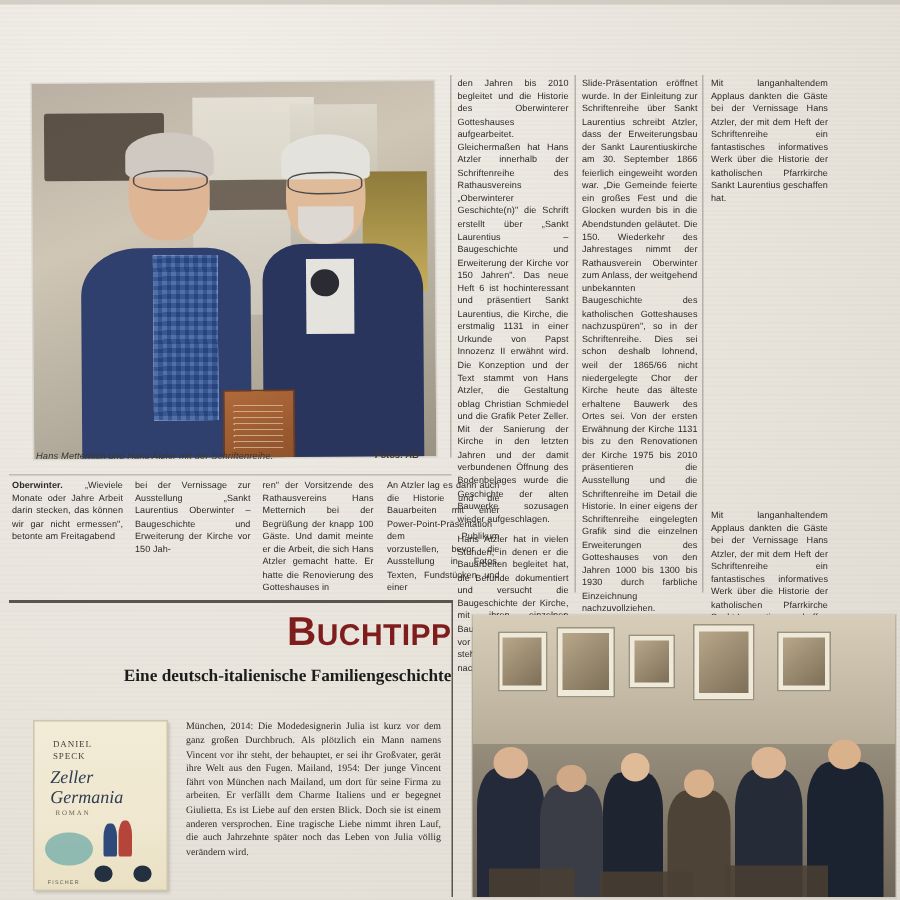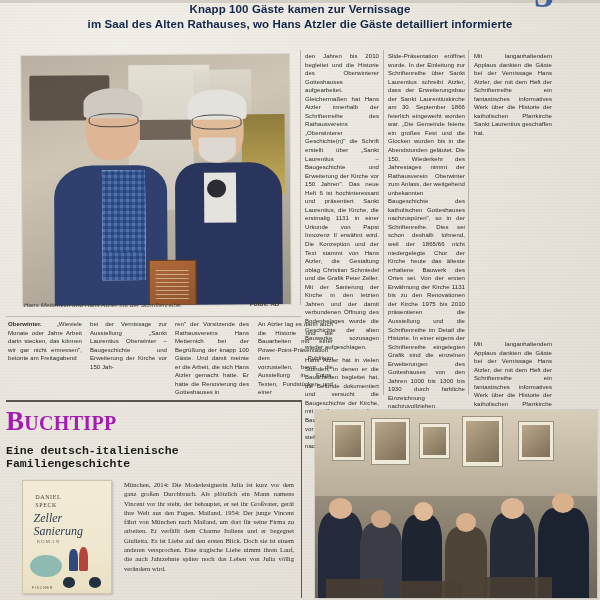--- a/index.html
+++ b/index.html
@@ -106,29 +106,29 @@
   
   .vrule{position:absolute;width:1px;background:#8d887d;opacity:.55;}
 
   
   .buchtipp{
     position:absolute;left:6px;top:400px;width:295px;height:196px;
     border-top:2px solid #5a564d;
     border-right:1.5px solid #5a564d;
   }
   .bt-title{
-    text-align:left;color:#a21caf;
-    font-family:Liberation Serif, serif;
+    text-align:right;color:#7f1d1d;
+    font-family:Liberation Sans, sans-serif;
     font-weight:700;font-size:27px;line-height:27px;
     margin-top:6px;letter-spacing:.3px;
   }
   .bt-title .sm{font-size:20px;}
   .bt-sub{
-    text-align:left;margin-top:7px;
-    font-family:Liberation Mono, monospace;
+    text-align:right;margin-top:7px;
+    font-family:Liberation Serif, serif;
     font-size:11.5px;color:#1c1c1a;font-weight:600;
   }
   .bt-body{
     position:absolute;left:118px;top:78px;width:170px;
     font-family:"Liberation Serif", serif;
     font-size:6.6px;line-height:9.3px;color:#2c2b28;text-align:justify;
   }
   .bookcover{
     position:absolute;left:16px;top:78px;width:88px;height:112px;
     background:linear-gradient(180deg,#f2ebd6 0%,#efe7cf 60%,#e9e0c4 100%);
@@ -165,25 +165,20 @@
 </style>
 </head>
 <body>
 
 <div class="paper"></div>
 
 <div class="page">
 
   <div class="toprule"></div>
 
-  <div class="headline">
-    <div class="pagenum">5</div>
-    <div>Knapp 100 Gäste kamen zur Vernissage</div>
-    <div class="l2">im Saal des Alten Rathauses, wo Hans Atzler die Gäste detailliert informierte</div>
-  </div>
 
   <div class="photo1">
     <div class="ph1-bg"></div>
     <div class="ph1-win"></div>
     <div class="ph1-win2"></div>
     <div class="ph1-dark"></div>
     <div class="ph1-dark2"></div>
     <div class="ph1-poster"></div>
     <div class="m1-body"></div>
     <div class="m1-shirt"></div>
@@ -247,21 +242,21 @@
     </div>
     <div class="bt-sub">Eine deutsch-italienische Familiengeschichte</div>
 
     <div class="bookcover">
       <div class="bc-author">
         <div>DANIEL</div>
         <div>SPECK</div>
       </div>
       <div class="bc-title">
         <div>Zeller</div>
-        <div>Sanierung</div>
+        <div>Germania</div>
       </div>
       <div class="bc-roman">ROMAN</div>
       <div class="bc-seal"></div>
       <div class="bc-scoot">
         <div class="bc-rider"></div>
         <div class="bc-rider2"></div>
         <div class="bc-wheel bc-w1"></div>
         <div class="bc-wheel bc-w2"></div>
       </div>
       <div class="bc-pub">FISCHER</div>

